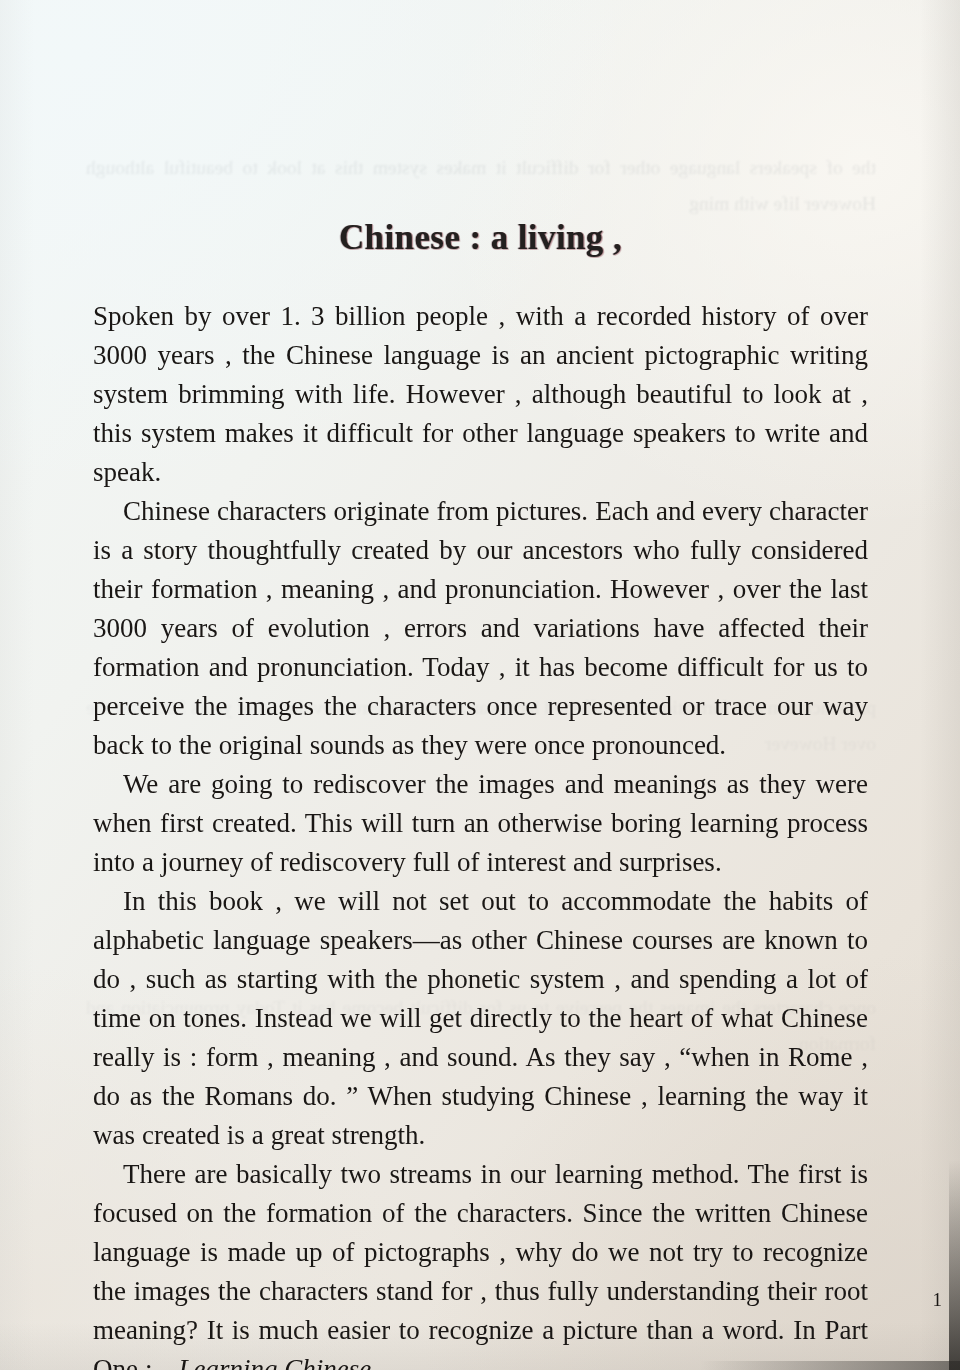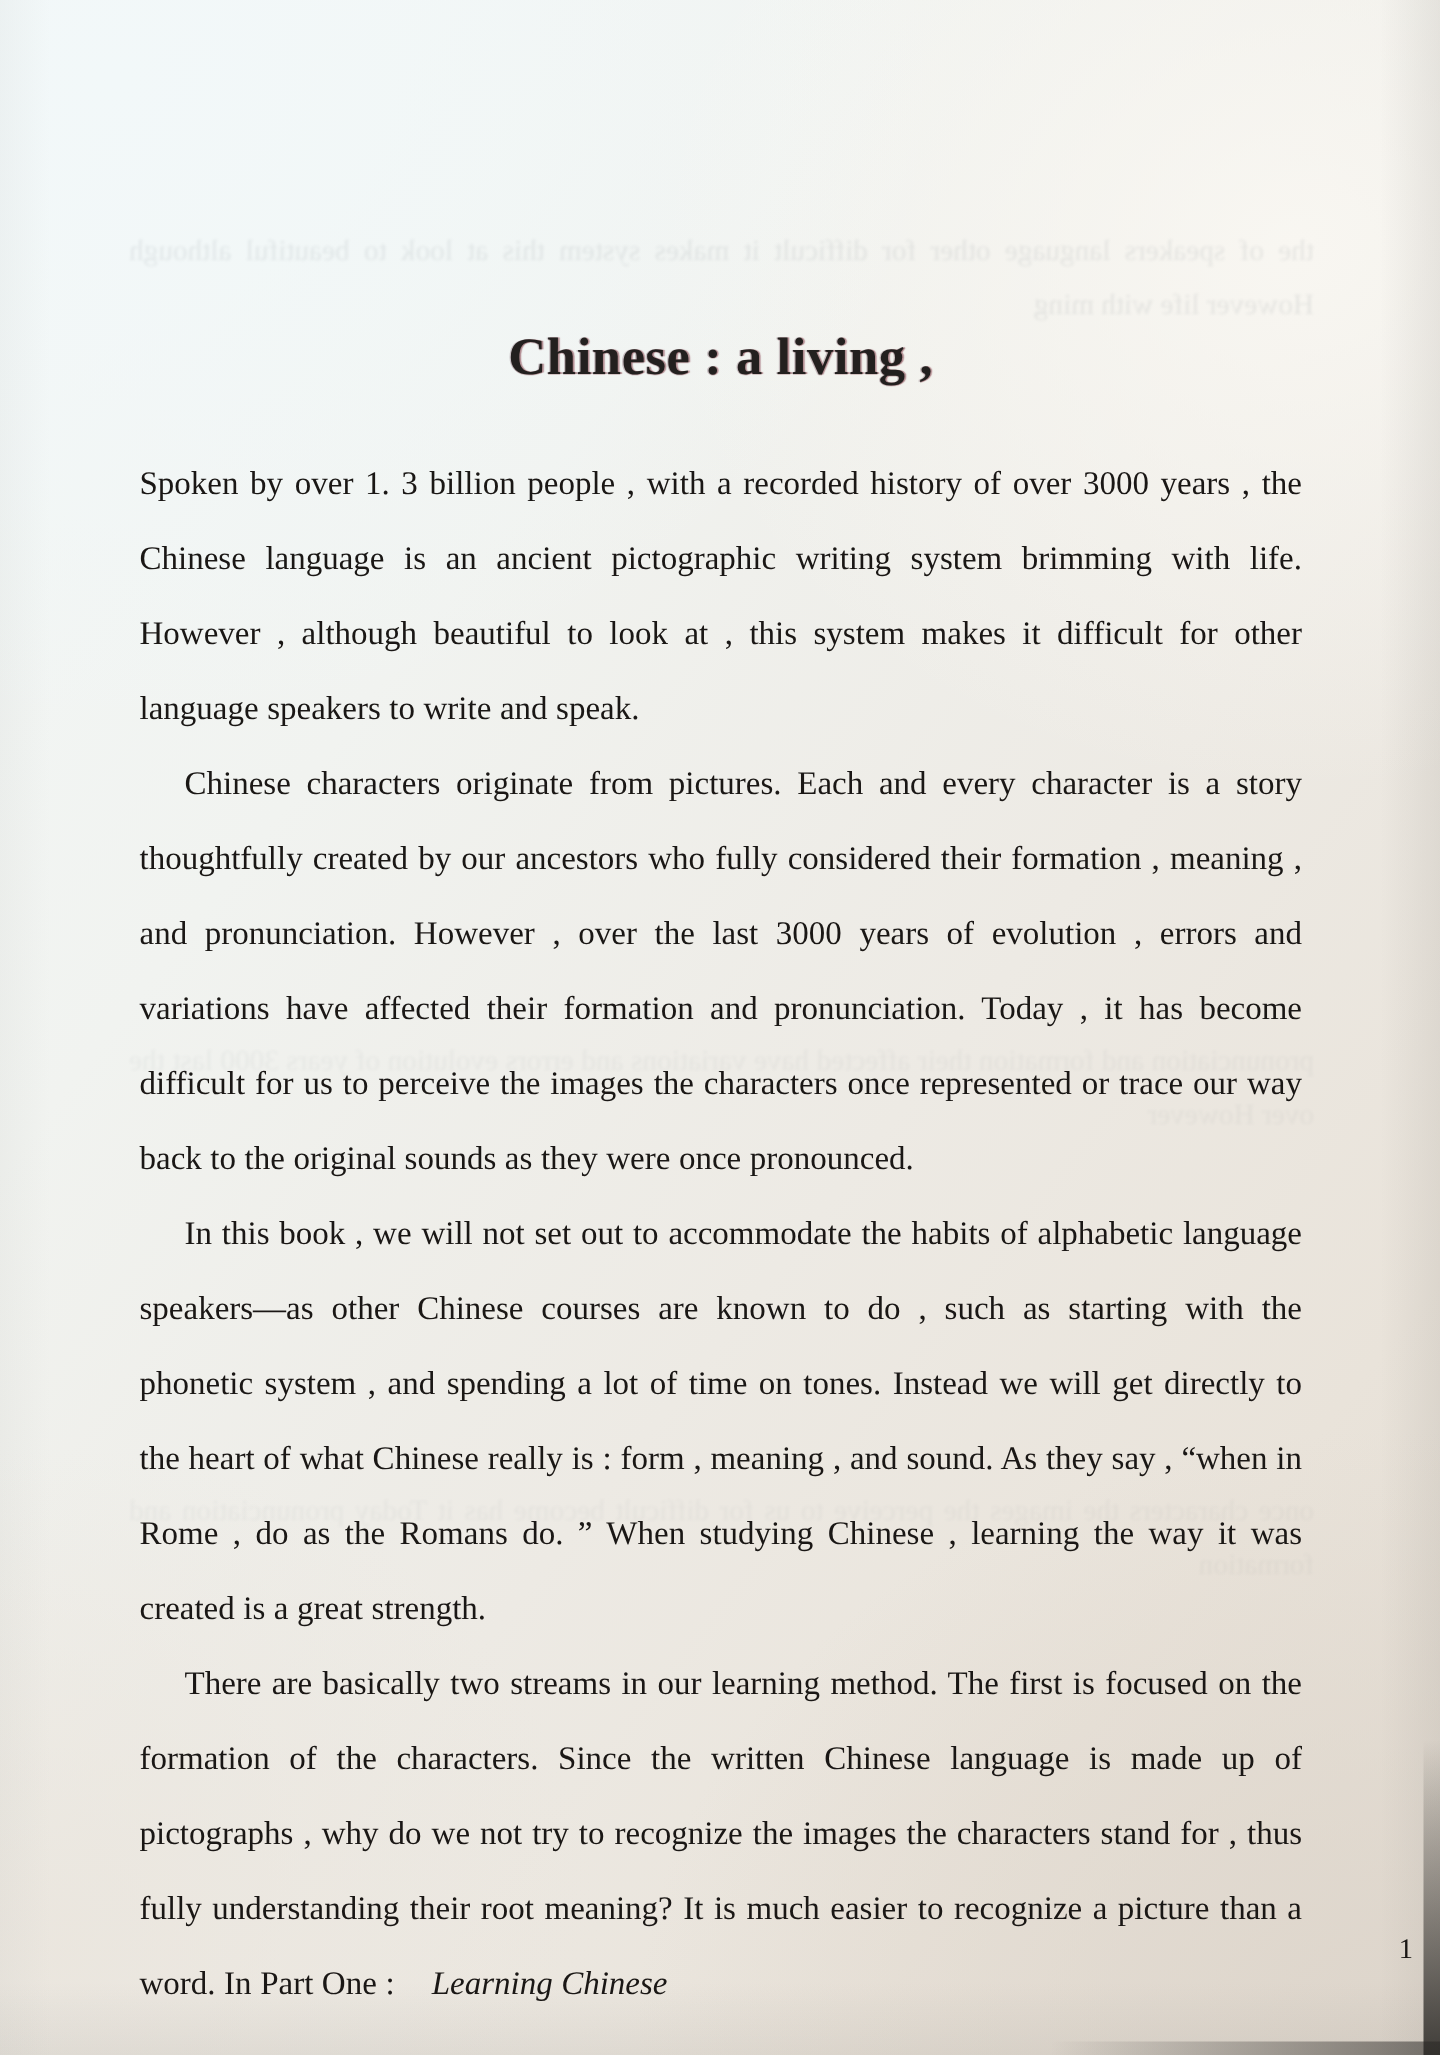--- a/index.html
+++ b/index.html
@@ -114,22 +114,22 @@
 
   
   .body-text {
     margin: 0;
     padding-top: 36px;
     color: #1a1715;
   }
 
   .para {
     margin: 0;
-    font-size: 22px;
-    line-height: 50px;
+    font-size: 27px;
+    line-height: 39px;
     text-align: justify;
     text-justify: inter-word;
     text-indent: 30px;
     color: #1a1715;
     hyphens: none;
     word-spacing: 0.2px;
   }
   .para.first { text-indent: 0; }
   .para .it { font-style: italic; margin-left: 19px; }
 
@@ -156,20 +156,21 @@
 
   <div class="content">
 
     <h1 class="title">
       <span class="title-line line-1">Chinese : a living ,</span>
     </h1>
 
     <div class="body-text">
       <p class="para first" style="text-indent: 0px;"><span>Spoken by over 1. 3 billion people , with a recorded history of over 3000 years , the Chinese language is an ancient pictographic writing system brimming with life. However , although beautiful to look at , this system makes it difficult for other language speakers to write and speak.</span></p>
       <p class="para"><span>Chinese characters originate from pictures. Each and every character is a story thoughtfully created by our ancestors who fully considered their formation , meaning , and pronunciation. However , over the last 3000 years of evolution , errors and variations have affected their formation and pronunciation. Today , it has become difficult for us to perceive the images the characters once represented or trace our way back to the original sounds as they were once pronounced.</span></p>
+      <p class="para"><span>We are going to rediscover the images and meanings as they were when first created. This will turn an otherwise boring learning process into a journey of rediscovery full of interest and surprises.</span></p>
       <p class="para"><span>In this book , we will not set out to accommodate the habits of alphabetic language speakers—as other Chinese courses are known to do , such as starting with the phonetic system , and spending a lot of time on tones. Instead we will get directly to the heart of what Chinese really is : form , meaning , and sound. As they say , “when in Rome , do as the Romans do. ” When studying Chinese , learning the way it was created is a great strength.</span></p>
       <p class="para"><span>There are basically two streams in our learning method. The first is focused on the formation of the characters. Since the written Chinese language is made up of pictographs , why do we not try to recognize the images the characters stand for , thus fully understanding their root meaning?  It is much easier to recognize a picture than a word. In Part One : </span><span class="it">Learning Chinese</span></p>
     </div>
 
   </div>
 
   <div class="folio">1</div>
 
   <div class="scan-edge-right"></div>
   <div class="scan-edge-bottom"></div>

